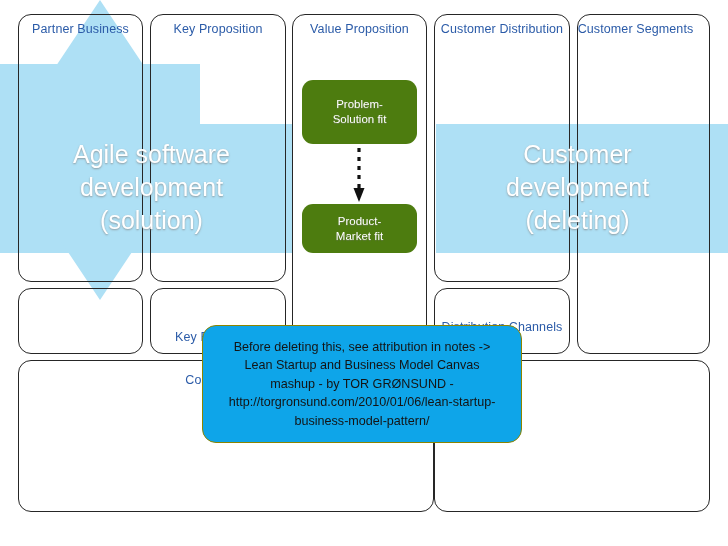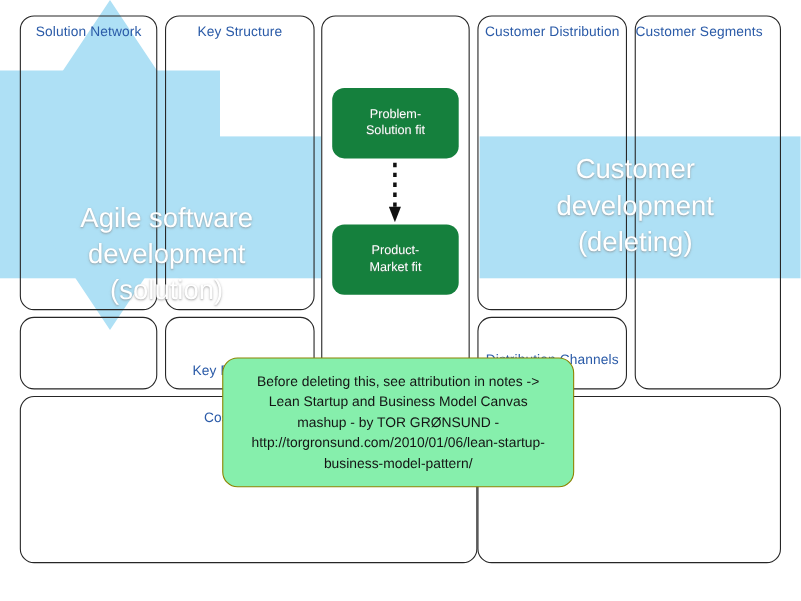--- a/index.html
+++ b/index.html
@@ -77,36 +77,36 @@
   #lbl-customer-relationship{ left: 430px; top: 22px;  width: 144px; }
   #lbl-customer-segments    { left: 577px; top: 22px;  width: 117px; }
   #lbl-key-resources        { left: 150px; top: 330px; width: 136px; }
   #lbl-distribution-channels{ left: 434px; top: 320px; width: 136px; line-height: 14px; white-space: normal; }
   #lbl-cost-structure       { left: 18px;  top: 373px; width: 416px; }
   #lbl-revenue-structure    { left: 434px; top: 373px; width: 276px; }
 
   
   .fit-chip {
     position: absolute;
-    background: #15803d;
+    background: #4d7c0f;
     border-radius: 11px;
     color: #ffffff;
     font-family: "Liberation Sans", sans-serif;
     font-size: 11.5px;
     line-height: 15px;
     text-align: center;
     display: flex;
     align-items: center;
     justify-content: center;
     text-shadow: 0 1px 1px rgba(120,120,120,0.55);
     box-sizing: border-box;
     padding: 4px;
   }
   #chip-problem-solution { left: 302px; top: 80px;  width: 115px; height: 64px; }
-  #chip-product-market   { left: 302px; top: 204px; width: 115px; height: 64px; }
+  #chip-product-market   { left: 302px; top: 204px; width: 115px; height: 49px; }
 
   
   #fit-connector {
     position: absolute;
     left: 344px;
     top: 146px;
     width: 30px;
     height: 58px;
   }
 
@@ -114,31 +114,31 @@
   .arrow-text {
     position: absolute;
     color: #ffffff;
     font-family: "Liberation Sans", sans-serif;
     font-size: 25px;
     line-height: 33px;
     text-align: center;
     text-shadow: 0 1px 2px rgba(130,130,130,0.75);
     pointer-events: none;
   }
-  #arrow-text-left  { left: 14px;  top: 138px; width: 275px; margin-top: 44px; }
+  #arrow-text-left  { left: 14px;  top: 138px; width: 275px; }
   #arrow-text-right { left: 440px; top: 138px; width: 275px; }
 
   
   #attribution-note {
     position: absolute;
     left: 202px;
     top: 325px;
     width: 320px;
     height: 118px;
-    background: #86efac;
+    background: #0ea5e9;
     border: 1.3px solid #8C8400;
     border-radius: 14px;
     box-sizing: border-box;
     display: flex;
     align-items: center;
     justify-content: center;
     padding: 6px 10px;
   }
   #attribution-text {
     color: #141414;
@@ -188,22 +188,23 @@
   <svg id="fit-connector" viewBox="0 0 30 58">
     <line x1="15" y1="2" x2="15" y2="44" stroke="#111111" stroke-width="3.2" stroke-dasharray="4,5"></line>
     <polygon points="15,56 9.5,42 20.5,42" fill="#111111"></polygon>
   </svg>
 
   <div class="fit-chip" id="chip-product-market">
     <span style="white-space:pre-line">Product-
 Market fit</span>
   </div>
 
-  <div class="box-label" id="lbl-partner-network">Solution Network</div>
-  <div class="box-label" id="lbl-key-activities">Key Structure</div>
+  <div class="box-label" id="lbl-partner-network">Partner Business</div>
+  <div class="box-label" id="lbl-key-activities">Key Proposition</div>
+  <div class="box-label" id="lbl-value-proposition">Value Proposition</div>
   <div class="box-label" id="lbl-customer-relationship">Customer Distribution</div>
   <div class="box-label" id="lbl-customer-segments">Customer Segments</div>
   <div class="box-label" id="lbl-key-resources">Key Resources</div>
   <div class="box-label" id="lbl-distribution-channels">Distribution Channels</div>
   <div class="box-label" id="lbl-cost-structure">Cost Structure</div>
 
   <div class="arrow-text" id="arrow-text-left" style="white-space:pre-line">Agile software
 development
 (solution)</div>
   <div class="arrow-text" id="arrow-text-right" style="white-space:pre-line">Customer

